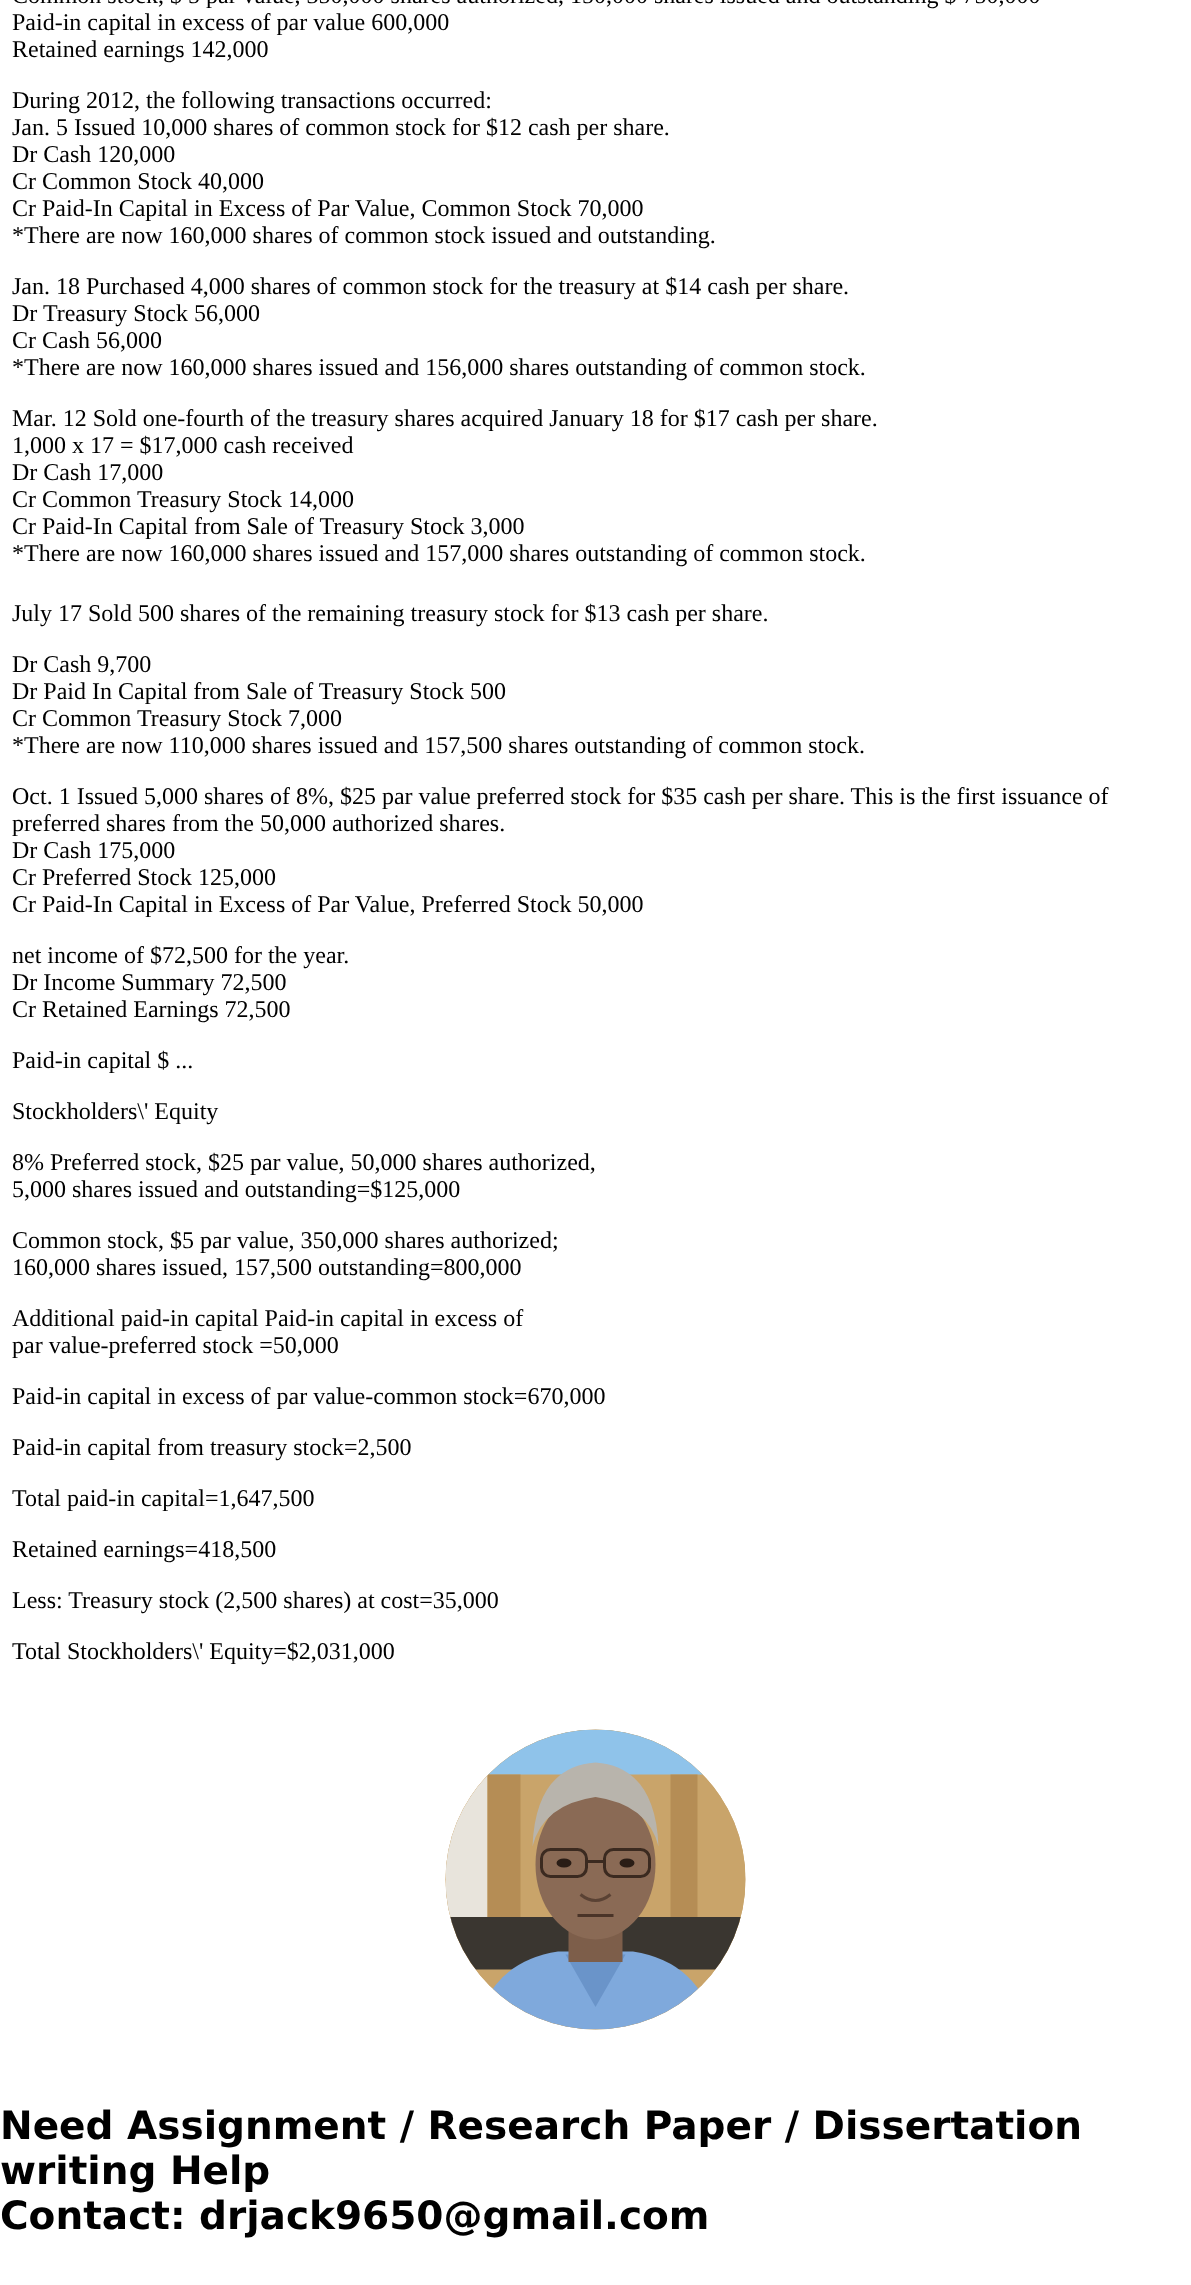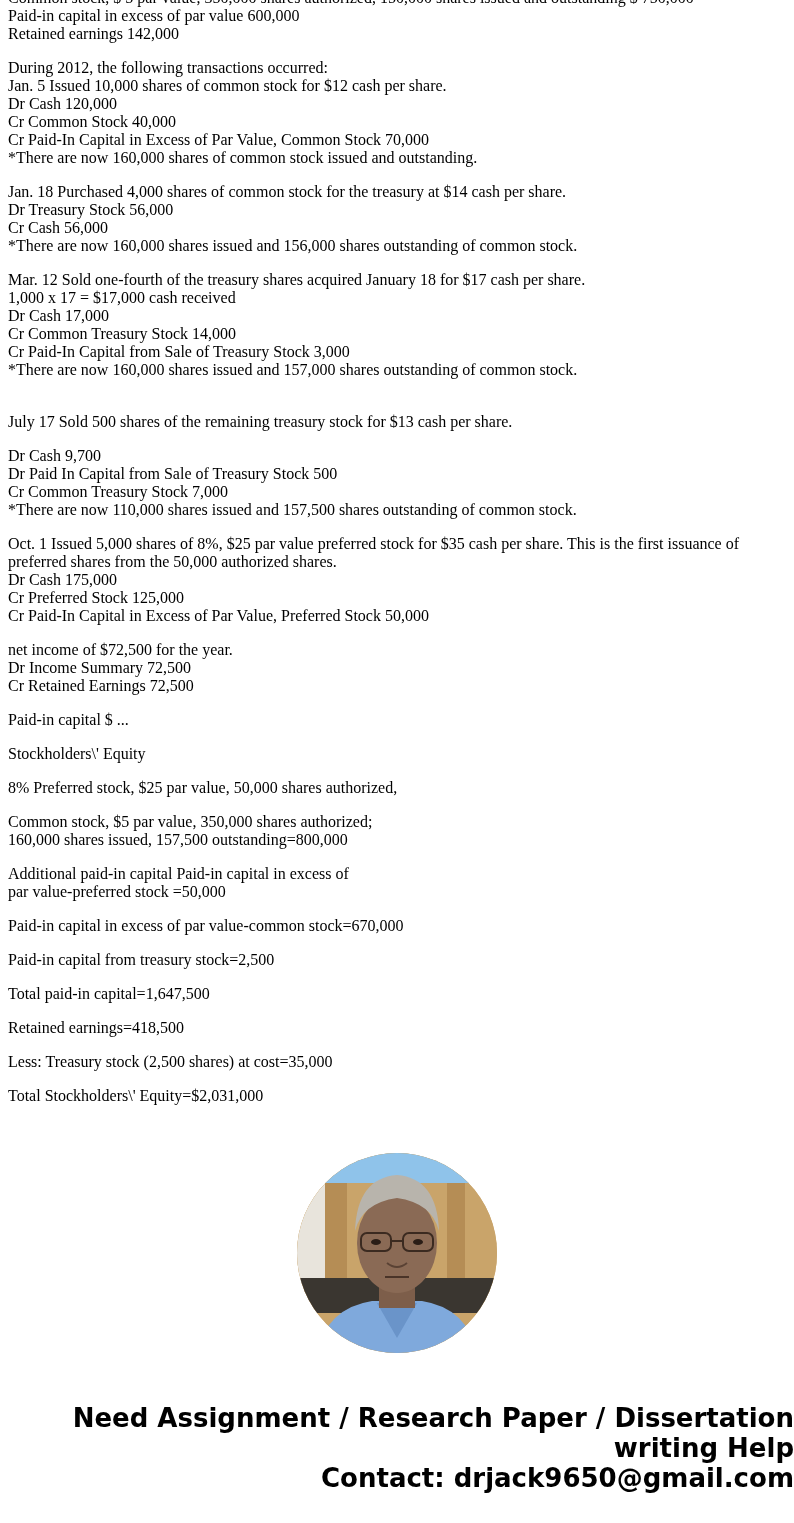--- a/index.html
+++ b/index.html
@@ -3,28 +3,28 @@
 <meta charset="utf-8">
 <style>
   html, body { margin: 0; padding: 0; background: #ffffff; }
   body { width: 794px; height: 1523px; position: relative; overflow: hidden; }
   .doc {
     position: absolute; left: 8px; top: -11px; width: 780px;
     font-family: "Liberation Serif", serif; font-size: 16px; line-height: 18px; color: #000;
   }
   .para { margin: 0 0 16px 0; }
   .para .ln { display: block; white-space: normal; }
-  .para.extra { margin-bottom: 34px; }
+  .para.extra { margin-bottom: 22px; }
   .avatar {
     position: absolute; left: 297px; top: 1153px; width: 200px; height: 200px;
     border-radius: 50%; overflow: hidden;
     background: #c9a46a;
   }
   .footer {
-    position: absolute; left: 0; top: 1403px; width: 794px; text-align: right;
+    position: absolute; left: 0; top: 1403px; width: 794px; text-align: left;
     font-family: "DejaVu Sans", sans-serif; font-weight: bold; font-size: 26px; line-height: 30px; color: #000;
   }
   .footer .ln { display: block; }
 </style>
 </head>
 <body>
 
 <div class="doc">
   <p class="para">
     <span class="ln">Common stock, $ 5 par value, 350,000 shares authorized, 150,000 shares issued and outstanding $ 750,000</span>
@@ -74,20 +74,21 @@
     <span class="ln">Cr Retained Earnings 72,500</span>
   </p>
   <p class="para">
     <span class="ln">Paid-in capital $ ...</span>
   </p>
   <p class="para">
     <span class="ln">Stockholders\' Equity</span>
   </p>
   <p class="para">
     <span class="ln">8% Preferred stock, $25 par value, 50,000 shares authorized,</span>
+    <span class="ln">5,000 shares issued and outstanding=$125,000</span>
   </p>
   <p class="para">
     <span class="ln">Common stock, $5 par value, 350,000 shares authorized;</span>
     <span class="ln">160,000 shares issued, 157,500 outstanding=800,000</span>
   </p>
   <p class="para">
     <span class="ln">Additional paid-in capital Paid-in capital in excess of</span>
     <span class="ln">par value-preferred stock =50,000</span>
   </p>
   <p class="para">

